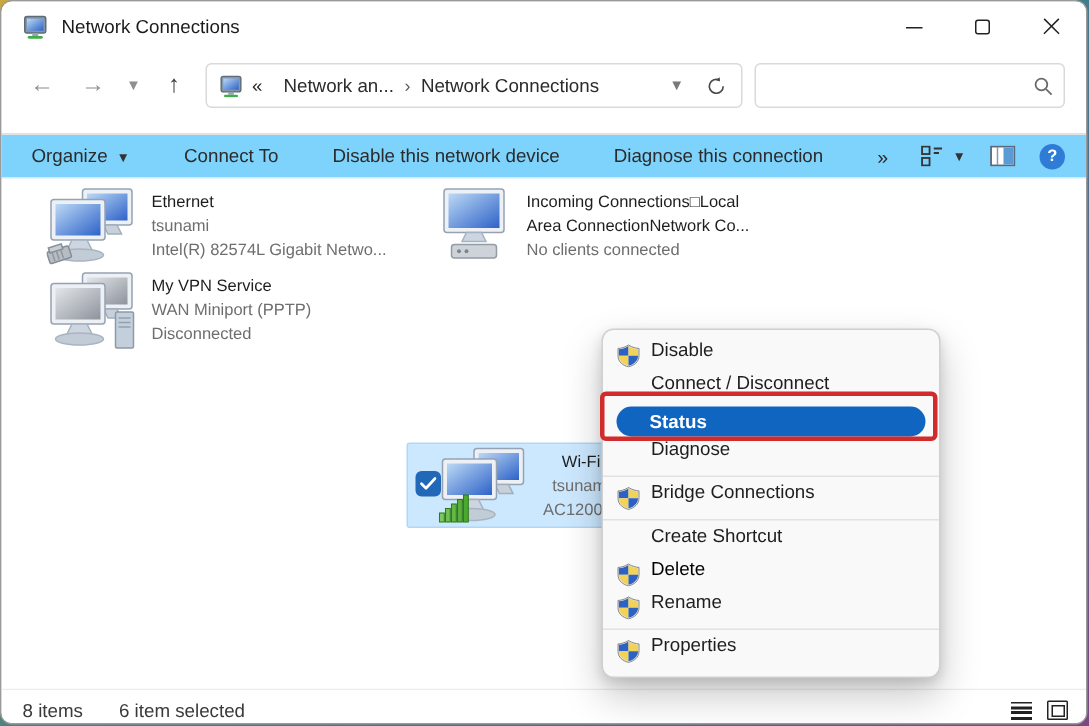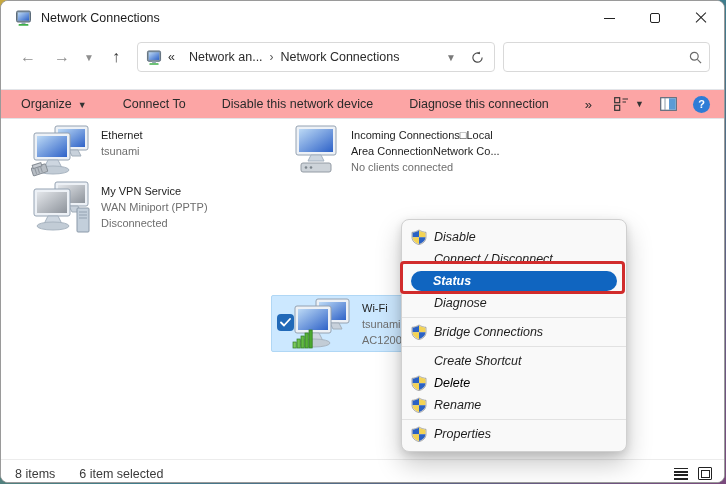--- a/index.html
+++ b/index.html
@@ -42,51 +42,51 @@
   .crumb-sep { font-size:12px; color:#5a5a5a; padding:0 7px; }
   .addr-chevron { margin-left:auto; color:#7a7a7a; font-size:10px; padding:0 10px; }
   .refresh-btn { width:22px; display:flex; align-items:center; justify-content:center; }
   .searchbox { flex:1; height:30px; border:1px solid #d9d9d9; border-radius:4px; margin-left:8px;
                display:flex; align-items:center; background:#fff; }
   .searchbox input { flex:1; border:none; outline:none; height:100%; font-size:12.5px; padding:0 8px;
                      font-family:"Liberation Sans",sans-serif; background:transparent; }
   .search-icon-wrap { width:28px; display:flex; align-items:center; justify-content:center; }
   
   .toolbar-gap { height:10px; background:#fff; }
-  .toolbar { height:30px; background:#fca5a5; border-top:1px solid #e2e4e8; border-bottom:1px solid #e2e4e8;
+  .toolbar { height:30px; background:#7dd3fc; border-top:1px solid #e2e4e8; border-bottom:1px solid #e2e4e8;
              display:flex; align-items:center; padding:0 14px 0 20px; }
   .tool-item { font-size:12.5px; color:#2b2b2b; margin-right:36px; white-space:nowrap; }
   .tool-item .dd { font-size:9px; color:#333; margin-left:6px; }
   .tool-overflow { font-size:13px; color:#2b2b2b; margin-right:0; }
   .tool-right { margin-left:auto; display:flex; align-items:center; gap:16px; }
   .view-toggle { display:flex; align-items:center; gap:6px; }
   .viewgrid-icon { width:15px; height:14px; }
   .view-dd { font-size:9px; color:#333; }
   .preview-icon { width:17px; height:14px; }
   .help-icon { width:17px; height:17px; border-radius:50%; background:#2f7cd6; color:#fff;
                font-size:11px; font-weight:bold; display:flex; align-items:center; justify-content:center; }
   
   .content { position:relative; height:340px; background:#fff; }
   .conn-item { position:absolute; display:flex; }
   .conn-icon { width:62px; height:52px; flex:none; }
   .conn-text { margin-left:8px; padding-top:2px; }
   .conn-text .ln { font-size:11px; line-height:16px; white-space:nowrap; }
   .ln.dark { color:#1e1e1e; }
   .ln.gray { color:#6e6e6e; }
   .selected-box { position:absolute; left:270px; top:176px; width:250px; height:57px;
-                  background:#cce8ff; border:1px solid #b0d7f5; border-radius:2px; }
+                  background:#cce8ff; border:1px solid #b0d7f5; border-radius:2px;text-align:center; }
   .selected-box .inner { position:absolute; left:20px; top:2px; display:flex; }
   .checkbox { position:absolute; left:5px; top:18px; width:17px; height:17px; border-radius:4px;
               background:#2169b8; display:flex; align-items:center; justify-content:center; }
   
   .context-menu { position:absolute; left:400px; top:218px; width:226px; background:#f9f9f9;
                   border:1px solid #d0d0d0; border-radius:8px; padding:6px 0;
                   box-shadow:0 12px 26px rgba(0,0,0,0.22), 0 3px 8px rgba(0,0,0,0.12); z-index:10; }
-  .menu-item { height:22px; display:flex; align-items:center; position:relative;
-               font-size:12.5px; color:#1e1e1e; padding-left:32px;font-style:italic; }
+  .menu-item { height:22px; display:flex; position:relative;
+               font-size:12.5px; color:#1e1e1e; padding-left:32px; }
   .menu-item .shield { position:absolute; left:9px; top:3px; width:16px; height:16px; }
   .menu-item.disabled { color:#000000; }
   .menu-sep { height:1px; background:#e2e2e2; margin:3px 0; }
   .menu-item.status-row { padding:0; }
   .status-pill { margin:1px 9px; height:20px; flex:1; background:#1065c0; border-radius:10px;
                  display:flex; align-items:center; padding-left:22px;
                  color:#fff; font-weight:bold; font-size:12.5px; }
   .red-annotation { position:absolute; left:-2px; right:1px; top:41px; height:33px;
                     border:3px solid #d12b2b; border-radius:4px; pointer-events:none; }
   
@@ -239,20 +239,21 @@
           <rect x="1" y="4" width="15" height="8" rx="1" fill="#b7bdc4" stroke="#868d95"></rect>
           <rect x="3" y="1.5" width="9" height="3.5" fill="#c8cdd3" stroke="#868d95"></rect>
           <line x1="4.5" y1="5" x2="4.5" y2="11" stroke="#8f969e" stroke-width="1"></line>
           <line x1="7.5" y1="5" x2="7.5" y2="11" stroke="#8f969e" stroke-width="1"></line>
           <line x1="10.5" y1="5" x2="10.5" y2="11" stroke="#8f969e" stroke-width="1"></line>
         </g>
       </svg>
       <div class="conn-text">
         <div class="ln dark">Ethernet</div>
         <div class="ln gray">tsunami</div>
+        <div class="ln gray">Intel(R) 82574L Gigabit Netwo...</div>
       </div>
     </div>
 
     <div class="conn-item" style="left:288px; top:6px;">
       <svg class="conn-icon" style="width:54px;" viewBox="0 0 54 52">
         <rect x="7" y="1" width="40" height="29" rx="2" fill="#edf1f6" stroke="#94a2b2"></rect>
         <rect x="10" y="4" width="34" height="23" fill="url(#scrBlue)"></rect>
         <path d="M22 30 h10 l3 6 h-16 z" fill="#cdd6e0" stroke="#a5b2c0"></path>
         <rect x="12" y="38" width="30" height="9" rx="2" fill="#cdd3d9" stroke="#939ba4"></rect>
         <circle cx="17" cy="42.5" r="1.3" fill="#7c848c"></circle>

